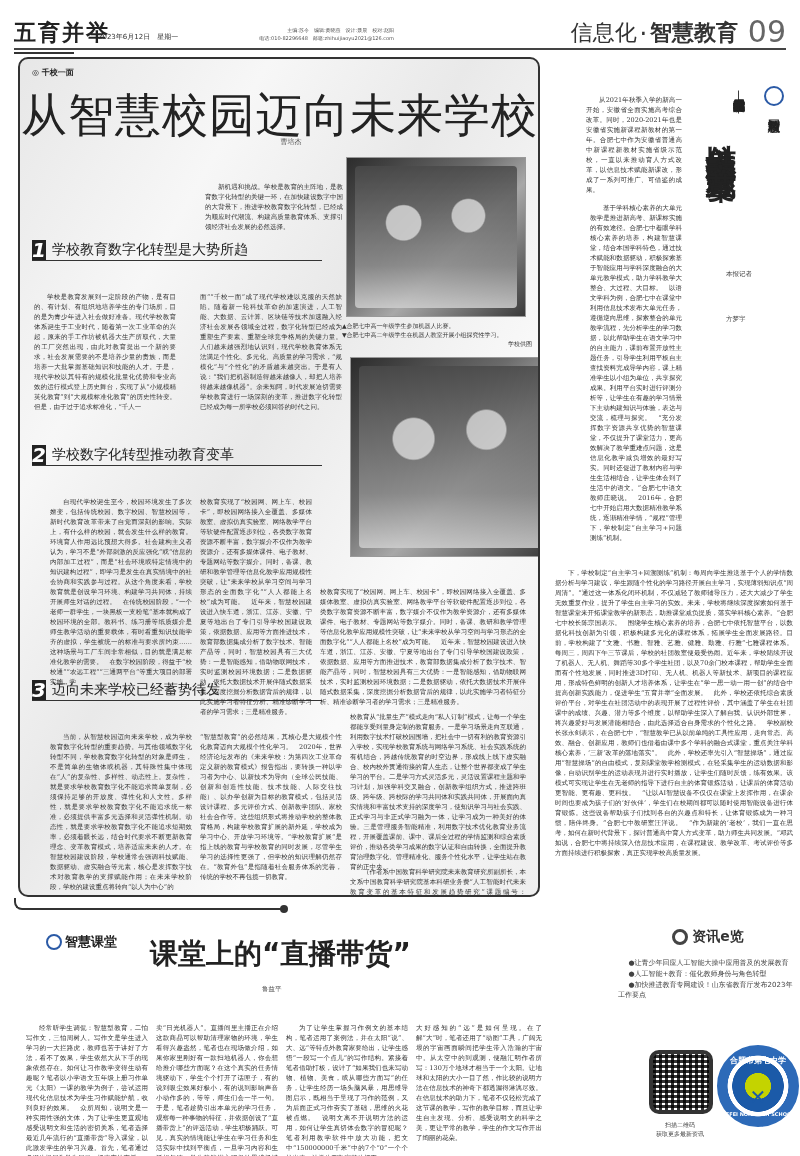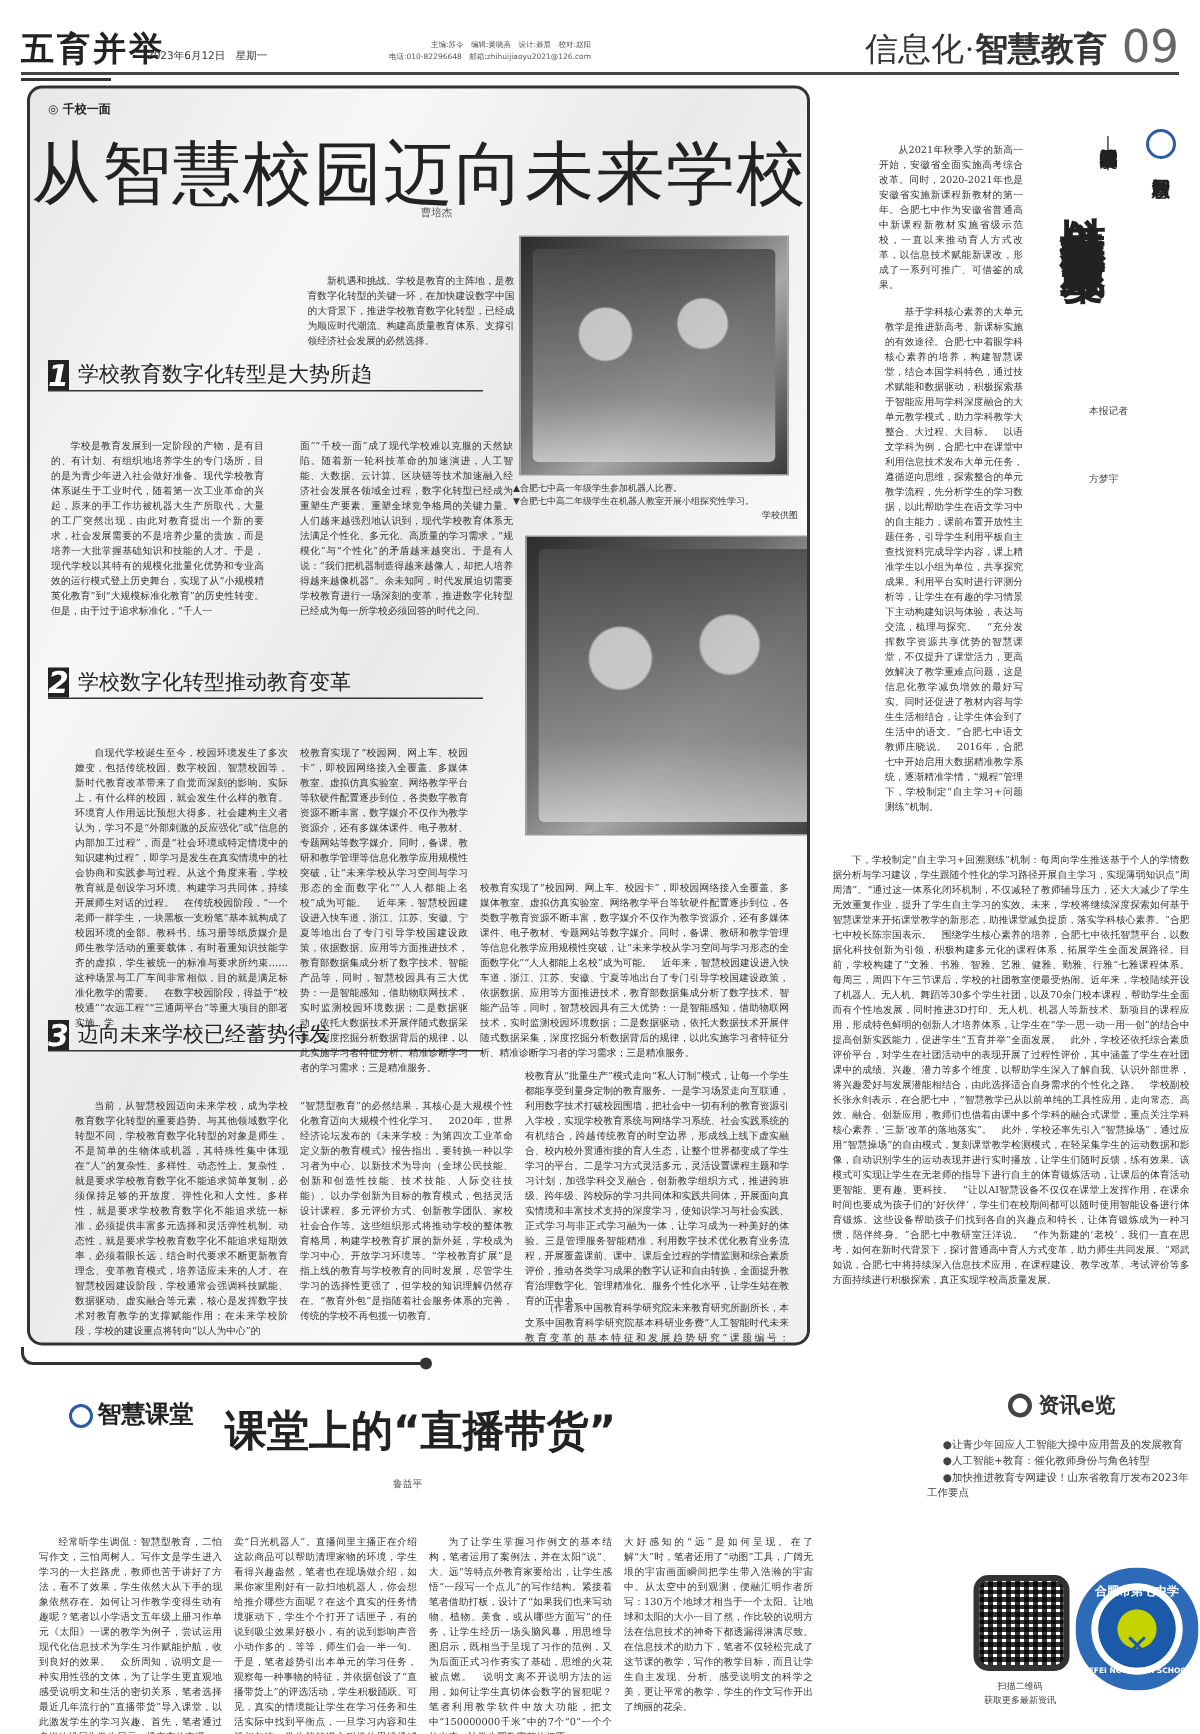--- a/index.html
+++ b/index.html
@@ -3,21 +3,21 @@
 <meta charset="utf-8">
 <style>
   * { box-sizing: border-box; margin: 0; padding: 0; }
   html, body { width: 800px; height: 1156px; background: #fff; overflow: hidden; }
   body { position: relative; font-family: "DejaVu Serif", serif; color: #222; }
 
   .masthead { position: absolute; left: 14px; top: 14px; width: 772px; height: 36px; border-bottom: 2px solid #444; }
   .logo { position: absolute; left: 0; top: 4px; font-family: "DejaVu Serif", serif; font-size: 22px; font-weight: bold; letter-spacing: 2px; color: #222; }
   .date { position: absolute; left: 84px; top: 18px; font-size: 7px; color: #333; font-family: "DejaVu Sans", sans-serif; }
   .credits { position: absolute; left: 195px; top: 12px; font-size: 5px; line-height: 8px; color: #555; text-align: right; width: 185px; font-family: "DejaVu Sans", sans-serif; }
-  .section-title { position: absolute; right: 48px; top: 4px; font-family: Liberation Serif, serif; font-size: 22px; color: #333; }
+  .section-title { position: absolute; right: 48px; top: 4px; font-family: Liberation Mono, monospace; font-size: 22px; color: #333; }
   .section-title b { font-weight: bold; }
   .page-num { position: absolute; right: 0; top: 0; font-family: "DejaVu Sans", sans-serif; font-size: 30px; color: #666; }
 
   .frame { position: absolute; left: 18px; top: 57px; width: 522px; height: 840px; border: 2px solid #333; border-radius: 10px; background: linear-gradient(120deg,#e7e7e7 0%,#f7f7f7 25%,#e9e9e9 45%,#fafafa 70%,#efefef 100%); overflow: hidden; }
   .frame-decor-top { position: absolute; left: 14px; top: 52px; width: 60px; height: 6px; border-top: 2px solid #333; }
   .frame-decor-bot { position: absolute; left: 14px; top: 898px; width: 270px; height: 12px; border-bottom: 2px solid #333; border-left: 2px solid #333; border-radius: 0 0 0 8px; }
   .frame-decor-bot::after { content: ""; position: absolute; right: -4px; bottom: -5px; width: 8px; height: 8px; border-radius: 50%; background: #333; }
 
   .tag-small { position: absolute; left: 12px; top: 8px; font-family: "DejaVu Sans", sans-serif; font-size: 8px; font-weight: bold; color: #222; }
   .headline { position: absolute; left: 0; width: 100%; top: 26px; text-align: right; font-family: "DejaVu Sans", sans-serif; font-size: 46px; font-weight: normal; color: #222; letter-spacing: 1px; }
@@ -35,21 +35,21 @@
   .caption { position: absolute; font-size: 6px; line-height: 9px; color: #333; }
   .vert-col { position: absolute; writing-mode: vertical-rl; font-family: "DejaVu Sans", sans-serif; }
   .vert-sub { left: 730px; top: 90px; font-size: 12px; color: #222; }
   .vert-head { left: 700px; top: 120px; font-size: 30px; font-weight: bold; color: #222; letter-spacing: 2px; }
   .vert-tag { left: 765px; top: 110px; font-size: 12px; font-weight: bold; color: #222; }
   .circle-logo { position: absolute; width: 20px; height: 20px; border-radius: 50%; border: 2px solid #2b5aa6; background: #fff; }
   .authors { position: absolute; font-size: 6.5px; color: #444; margin-left: 32px; }
 
   .wide-text { position: absolute; left: 555px; top: 545px; width: 238px; }
 
-  .lower-tag { position: absolute; left: 26px; top: 933px; font-family: "DejaVu Sans", sans-serif; font-size: 16px; font-weight: bold; color: #222; display: flex; align-items: center; gap: 3px; padding-left: 20px; }
+  .lower-tag { position: absolute; left: 26px; top: 933px; font-family: "DejaVu Sans", sans-serif; font-size: 13px; font-weight: bold; color: #222; display: flex; align-items: center; gap: 3px; padding-left: 20px; }
   .lower-headline { position: absolute; left: 150px; top: 935px; font-family: "DejaVu Sans", sans-serif; font-size: 28px; font-weight: bold; color: #222; }
   .lower-byline { position: absolute; left: 262px; top: 985px; font-size: 6.5px; color: #555; }
 
   .news-box { position: absolute; left: 618px; top: 928px; width: 180px; }
   .news-title { font-family: "DejaVu Sans", sans-serif; font-size: 14px; font-weight: bold; color: #333; text-align: center; margin-bottom: 12px; display: flex; align-items: center; justify-content: center; gap: 4px; }
   .news-title .e { width: 16px; height: 16px; border-radius: 50%; border: 3px solid #444; display: inline-block; }
   .news-item { font-family: "DejaVu Sans", sans-serif; font-size: 7px; line-height: 10px; color: #444; text-indent: 1.5em; margin-bottom: 1px; }
   .qr { position: absolute; left: 649px; top: 1050px; width: 64px; height: 64px; border: 4px solid #333; background:
     repeating-linear-gradient(90deg,#333 0 3px,#fff 3px 6px), repeating-linear-gradient(0deg,#fff 0 2px,#333 2px 5px); background-blend-mode: multiply; border-radius: 10px; }
   .qr-caption { position: absolute; left: 640px; top: 1120px; width: 80px; text-align: center; font-size: 6px; line-height: 9px; color: #444; }

